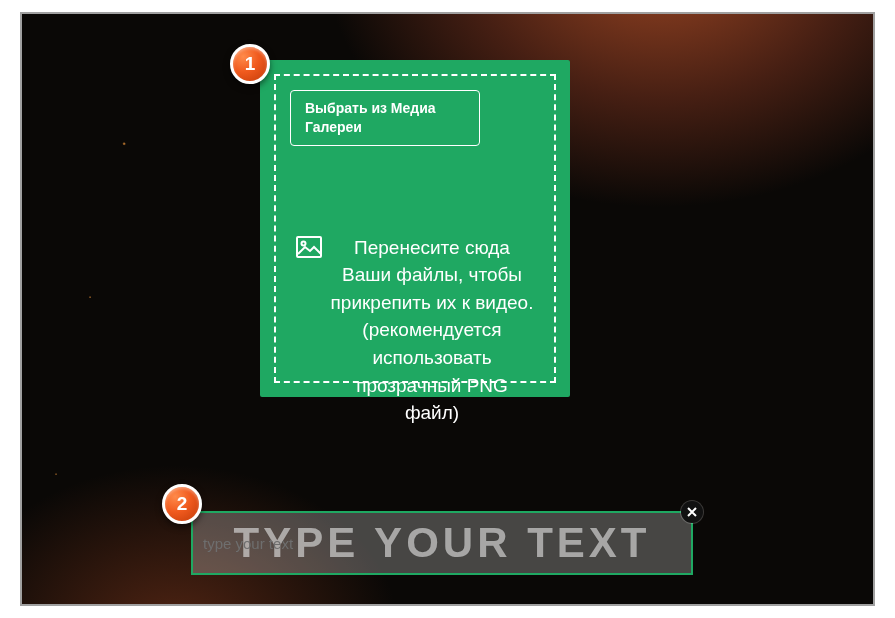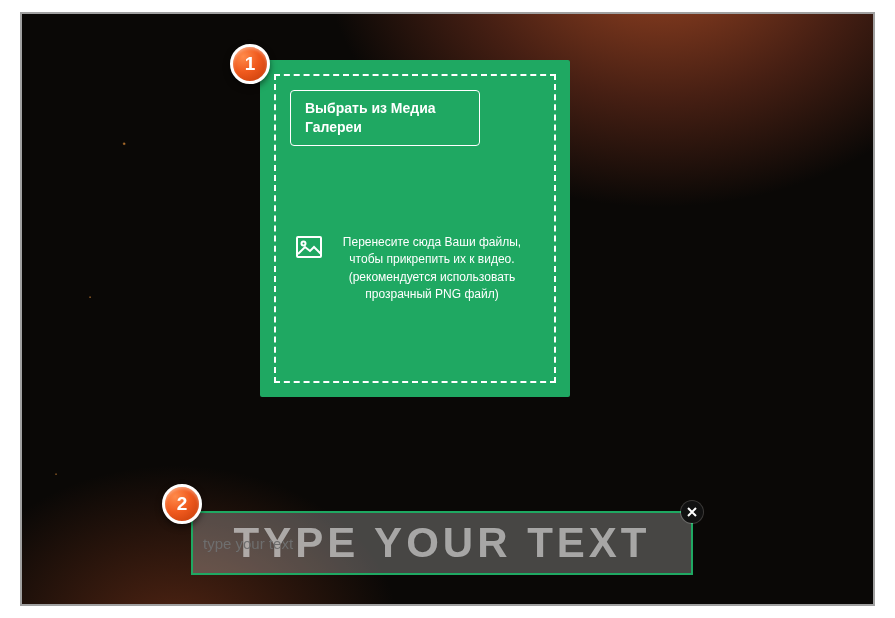--- a/index.html
+++ b/index.html
@@ -61,21 +61,21 @@
     gap: 8px;
     padding: 0 6px;
   }
   .drop-hint .icon {
     flex: 0 0 auto;
     margin-top: 2px;
     color: #ffffff;
   }
   .drop-hint .txt {
     color: #ffffff;
-    font-size: 12px;
+    font-size: 19px;
     line-height: 1.45;
     text-align: center;
     max-width: 210px;
   }
 
   
   .text-field-wrap {
     position: absolute;
     left: 169px; top: 497px;
     width: 502px; height: 64px;

